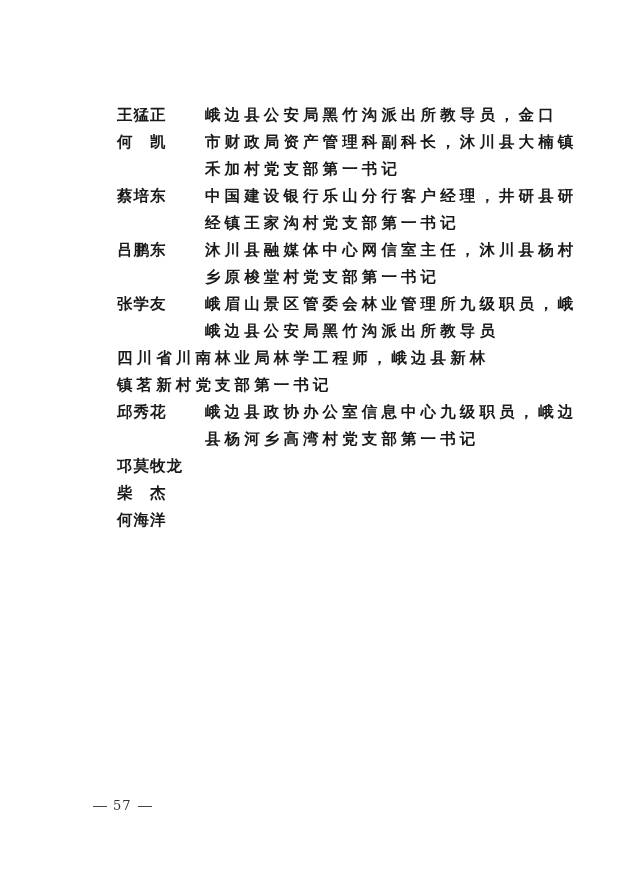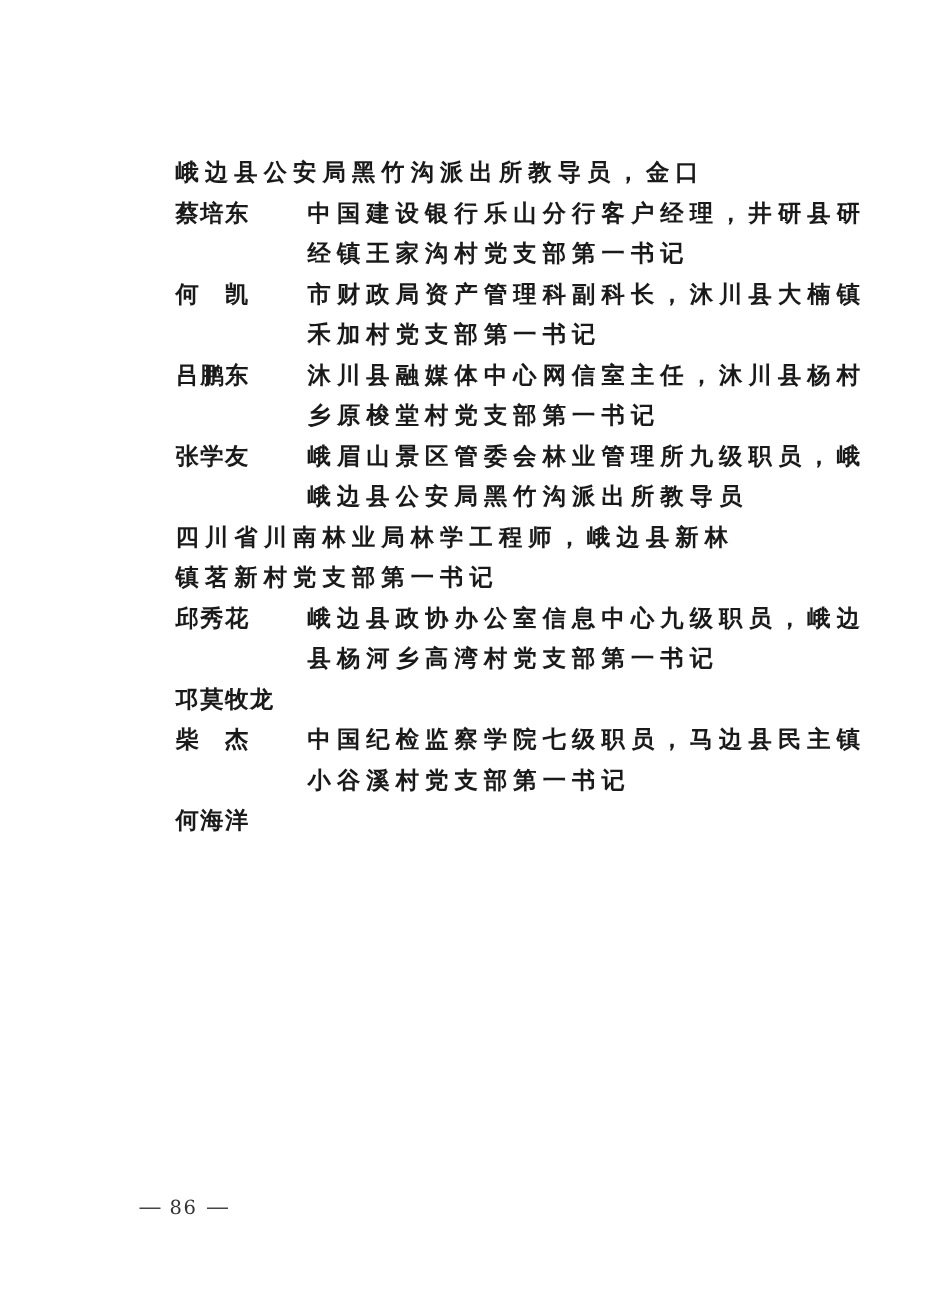--- a/index.html
+++ b/index.html
@@ -24,36 +24,37 @@
     letter-spacing: 1px; white-space: nowrap;
   }
   .footer .dash { display: inline-block; width: 14px; height: 1px; background: #444; vertical-align: middle; margin: 0 6px; }
 </style>
 </head>
 <body>
 
 <div class="page">
   <div class="list" id="list">
       <div class="entry">
+        <div class="name">王猛正</div>
         <div class="desc">
           <span class="line">峨边县公安局黑竹沟派出所教导员，金口</span>
+        </div>
+      </div>
+      <div class="entry">
+        <div class="name">何　凯</div>
+        <div class="desc">
+          <span class="line">市财政局资产管理科副科长，沐川县大楠镇</span>
+          <span class="line">禾加村党支部第一书记</span>
         </div>
       </div>
       <div class="entry">
         <div class="name">蔡培东</div>
         <div class="desc">
           <span class="line">中国建设银行乐山分行客户经理，井研县研</span>
           <span class="line">经镇王家沟村党支部第一书记</span>
-        </div>
-      </div>
-      <div class="entry">
-        <div class="name">何　凯</div>
-        <div class="desc">
-          <span class="line">市财政局资产管理科副科长，沐川县大楠镇</span>
-          <span class="line">禾加村党支部第一书记</span>
         </div>
       </div>
       <div class="entry">
         <div class="name">吕鹏东</div>
         <div class="desc">
           <span class="line">沐川县融媒体中心网信室主任，沐川县杨村</span>
           <span class="line">乡原梭堂村党支部第一书记</span>
         </div>
       </div>
       <div class="entry">
@@ -74,25 +75,21 @@
         <div class="desc">
           <span class="line">峨边县政协办公室信息中心九级职员，峨边</span>
           <span class="line">县杨河乡高湾村党支部第一书记</span>
         </div>
       </div>
       <div class="entry">
         <div class="name">邛莫牧龙</div>
       </div>
       <div class="entry">
         <div class="name">柴　杰</div>
-        <div class="desc">
-          <span class="line">中国纪检监察学院七级职员，马边县民主镇</span>
-          <span class="line">小谷溪村党支部第一书记</span>
-        </div>
       </div>
       <div class="entry">
         <div class="name">何海洋</div>
       </div>
     </div>
   <div class="footer">
-    <span class="dash"></span><span>86</span><span class="dash"></span>
+    <span class="dash"></span><span>57</span><span class="dash"></span>
   </div>
 </div>
 
 </body></html>

